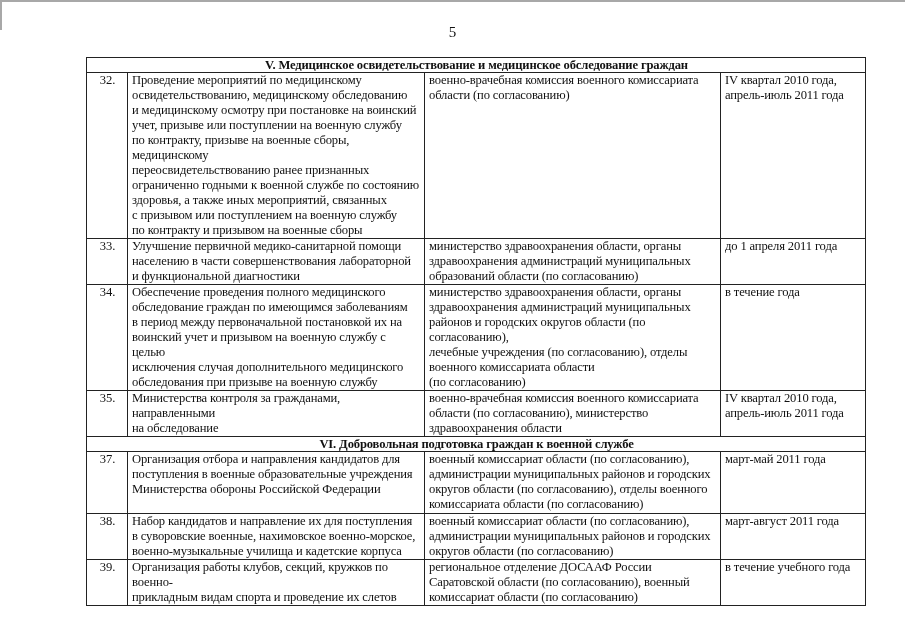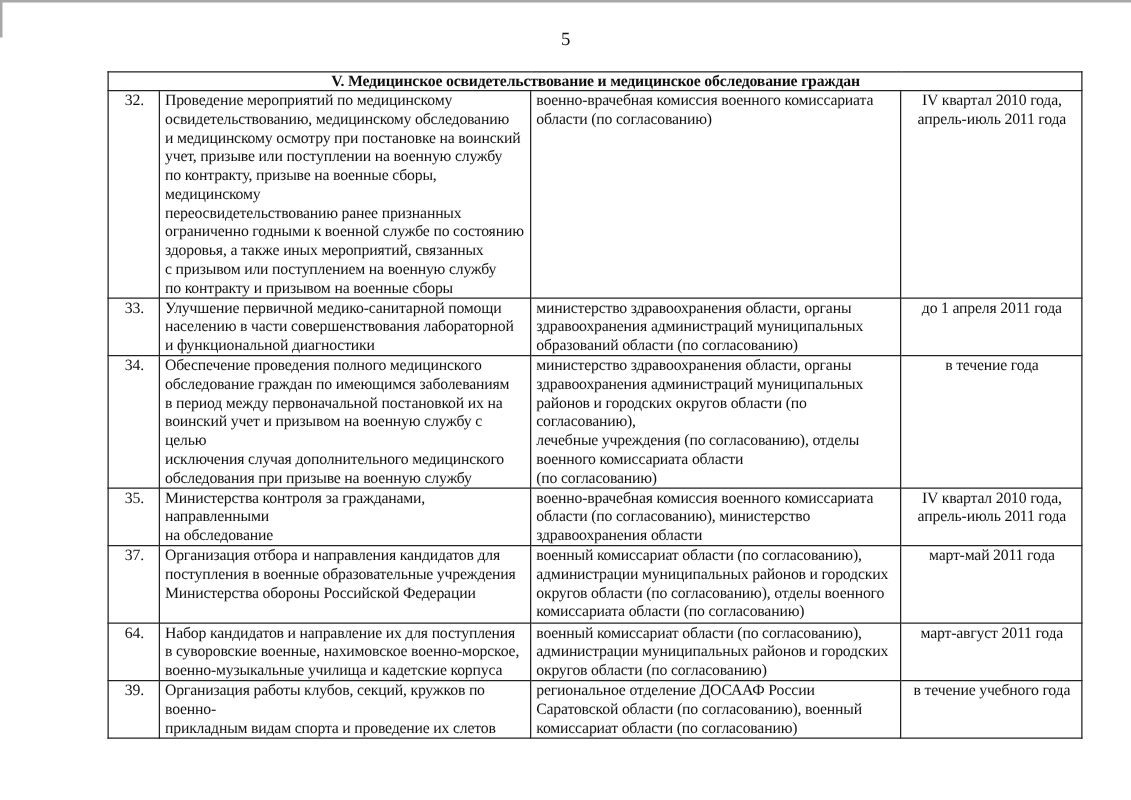--- a/index.html
+++ b/index.html
@@ -22,21 +22,21 @@
   }
   table.plan td {
     border: 1.2px solid #222; vertical-align: top; padding: 0 3px 0 4px;
     letter-spacing: -0.15px;
   }
   col.c-num { width: 41px; }
   col.c-act { width: 297px; }
   col.c-resp { width: 296px; }
   col.c-term { width: 145px; }
   td.num { text-align: center; padding: 0; }
-  td.term { text-align: center; padding: 0 2px; }
+  td.term { padding: 0 2px; }
   td.section {
     text-align: center; font-weight: bold; padding: 0; height: 14px; line-height: 14px;
   }
   .txt { white-space: pre-line; }
 </style>
 </head>
 <body>
 
 <div class="frame-top"></div>
 <div class="frame-left"></div>
@@ -100,33 +100,36 @@
       <tr style="height: 45px;">
         <td class="num">35.</td>
         <td class="txt">Министерства контроля за гражданами, направленными
 на обследование</td>
         <td class="txt">военно-врачебная комиссия военного комиссариата
 области (по согласованию), министерство
 здравоохранения области</td>
         <td class="term txt">IV квартал 2010 года,
 апрель-июль 2011 года</td>
       </tr>
+      <tr>
+        <td colspan="4" class="section">VI. Добровольная подготовка граждан к военной службе</td>
+      </tr>
       <tr style="height: 62px;">
         <td class="num">37.</td>
         <td class="txt">Организация отбора и направления кандидатов для
 поступления в военные образовательные учреждения
 Министерства обороны Российской Федерации</td>
         <td class="txt">военный комиссариат области (по согласованию),
 администрации муниципальных районов и городских
 округов области (по согласованию), отделы военного
 комиссариата области (по согласованию)</td>
         <td class="term txt">март-май 2011 года</td>
       </tr>
       <tr style="height: 45px;">
-        <td class="num">64.</td>
+        <td class="num">38.</td>
         <td class="txt">Набор кандидатов и направление их для поступления
 в суворовские военные, нахимовское военно-морское,
 военно-музыкальные училища и кадетские корпуса</td>
         <td class="txt">военный комиссариат области (по согласованию),
 администрации муниципальных районов и городских
 округов области (по согласованию)</td>
         <td class="term txt">март-август 2011 года</td>
       </tr>
       <tr style="height: 46px;">
         <td class="num">39.</td>

